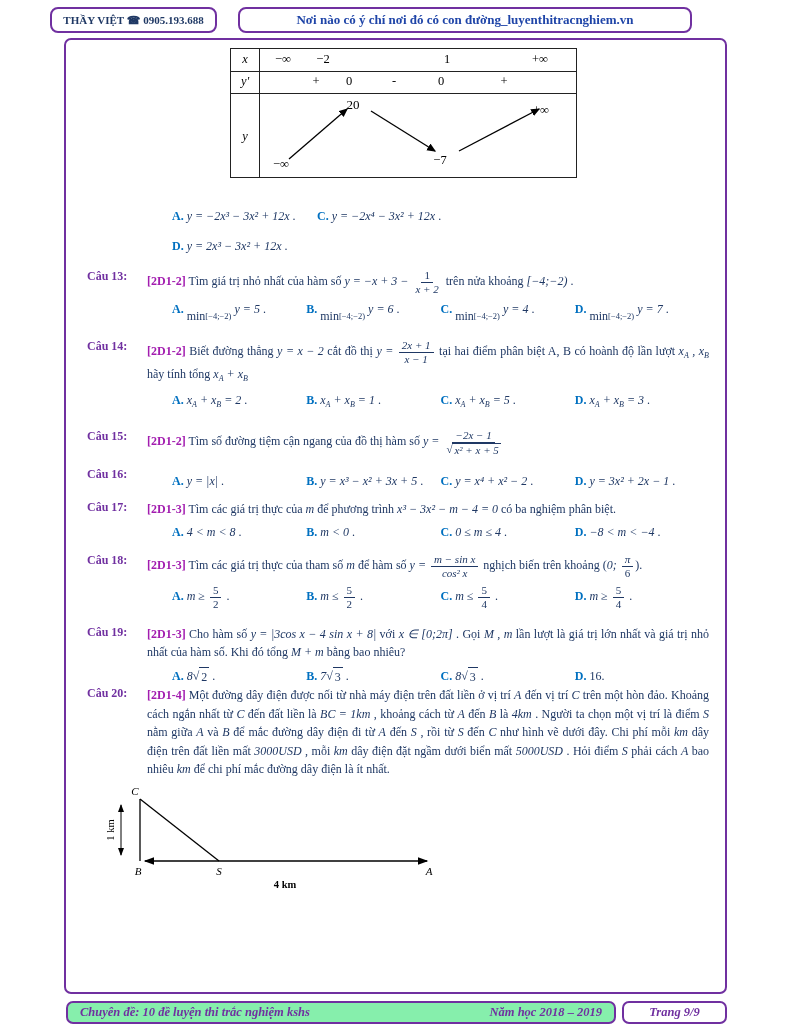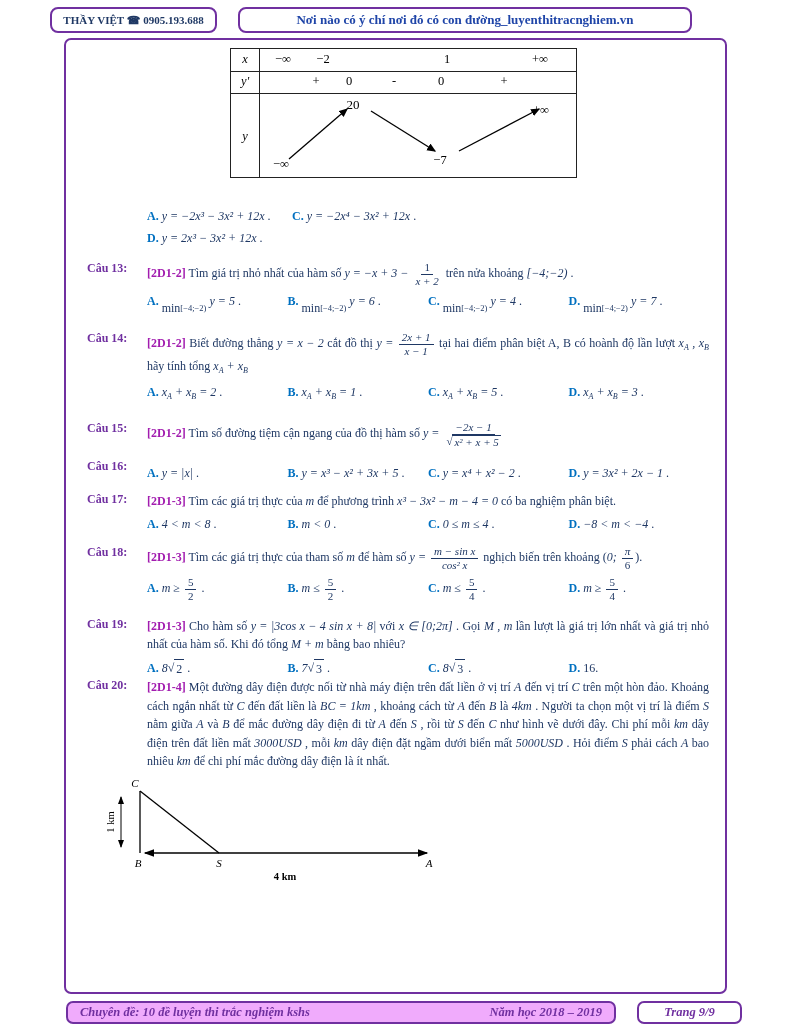--- a/index.html
+++ b/index.html
@@ -29,21 +29,21 @@
   .vt-lab { position:absolute; transform:translateX(-50%); font-style:italic; white-space:nowrap; }
   .vt-val { position:absolute; transform:translateX(-50%); white-space:nowrap; }
   .vt-arrows { position:absolute; left:28px; top:44px; display:block; }
 
   
   .q { display:grid; grid-template-columns:59px 1fr; column-gap:1px;
        padding:0 16px 0 21px; }
   .q-id { color:#7030A0; font-weight:bold; font-size:12px; white-space:nowrap; }
   .q-tag { color:#a21caf; font-weight:bold; }
   .q-body { line-height:1.55; text-align:justify; }
-  .answers { grid-column:2; display:grid; margin-top:5px; row-gap:4px; line-height:1.5; }
+  .answers { grid-column:2; display:grid; margin-top:5px; row-gap:12px; line-height:1.5;margin-left:25px; }
   .answers.cols4 { grid-template-columns:repeat(4,1fr); }
   .answers.cols2 { grid-template-columns:145px auto; }
   .ans { white-space:nowrap; }
   .ans-label { color:#0070C0; font-weight:bold; }
 
   
   .tok-m { font-style:italic; }
   sub.tok-sub { font-size:8px; font-style:italic; }
   .frac { display:inline-flex; flex-direction:column; align-items:center; vertical-align:middle;
           line-height:1.15; font-size:11px; margin:0 2px; text-align:center; }
@@ -59,25 +59,25 @@
   
   .figure { margin:6px 0 0 41px; color:#000; }
   .figure svg { display:block; }
   .fig-label { font-family:"Liberation Serif", serif; font-size:11px; font-style:italic; fill:#000; }
   .fig-dim   { font-family:"Liberation Serif", serif; font-size:10.5px; fill:#000; }
 
   
   .ftr-main { position:absolute; left:66px; top:1001px; width:550px; height:23px;
               border:2px solid #7030A0; border-radius:7px; display:flex; align-items:center;
               justify-content:space-between; padding:0 12px; color:#7030A0; font-weight:bold;
-              font-style:italic; font-size:12.5px; background:#f0abfc; }
+              font-style:italic; font-size:12.5px; background:#86efac; }
   .ftr-page { position:absolute; left:622px; top:1001px; width:105px; height:23px;
               border:2px solid #7030A0; border-radius:7px; display:flex; align-items:center;
               justify-content:center; color:#7030A0; font-weight:bold; font-style:italic;
-              font-size:12.5px; background:#fff;margin-left:15px; }
+              font-size:12.5px; background:#fff; }
 </style>
 </head>
 <body>
 
 <div class="page">
 
   <div class="hdr-box hdr-left">
     <span>THẦY VIỆT ☎ 0905.193.688</span>
   </div>
   <div class="hdr-box hdr-right">

